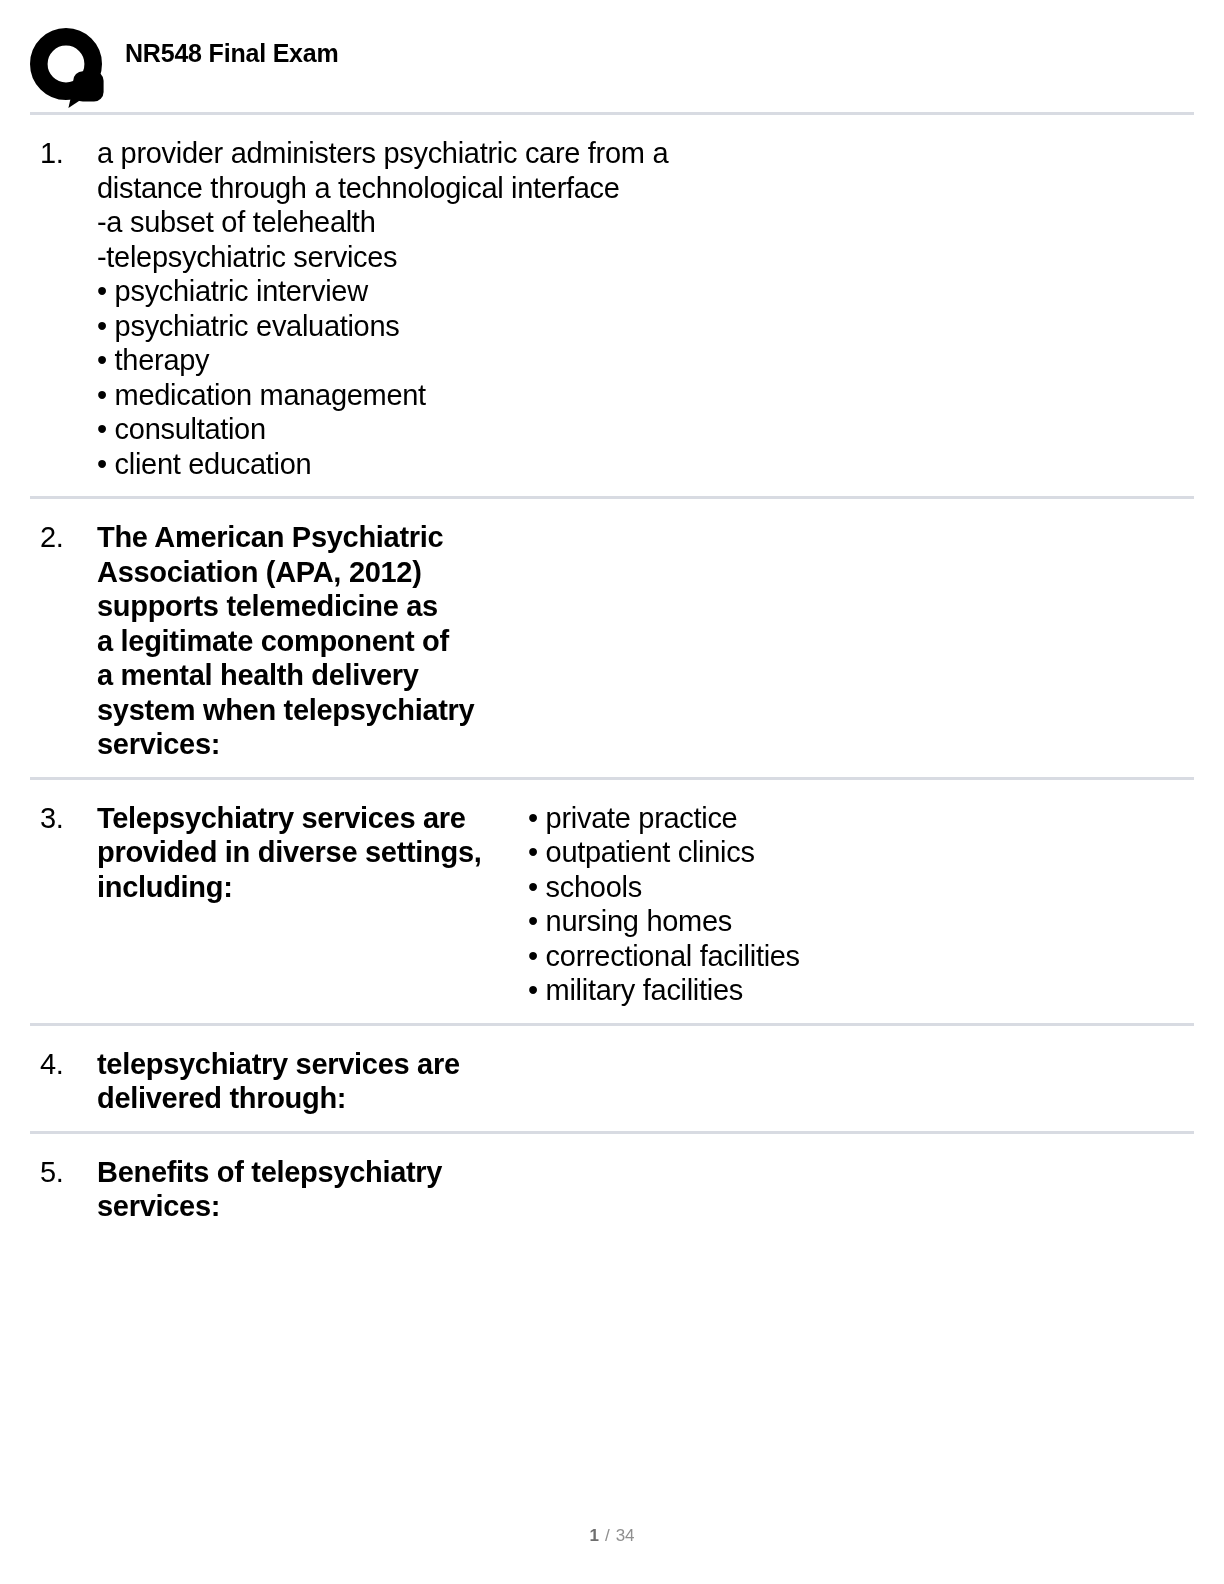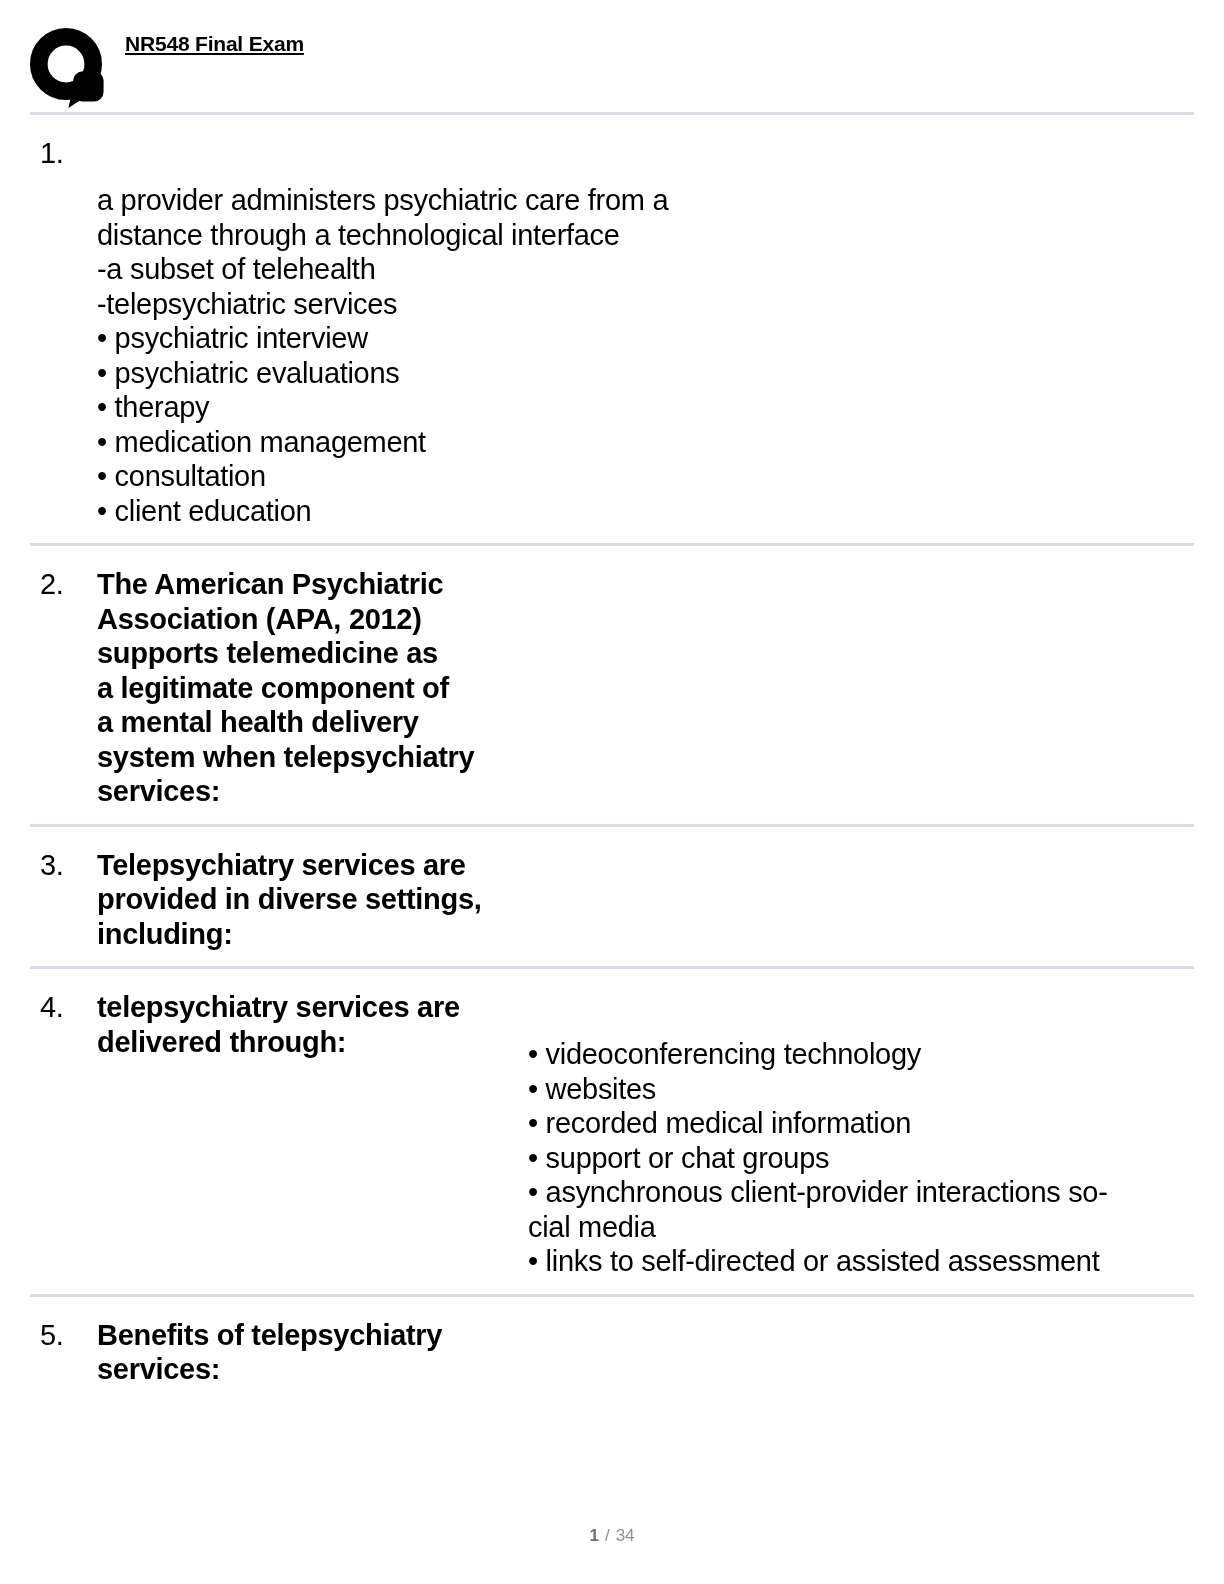--- a/index.html
+++ b/index.html
@@ -28,26 +28,25 @@
   }
   .logo {
     display: block;
     width: 80px;
     height: 80px;
     color: var(--color-logo, #000);
     flex: 0 0 auto;
   }
   .logo svg { display: block; }
   .title {
-    margin: 4px 0 0 0;
-    font-size: 21px;
+    margin: 12px 0 0 0;
+    font-size: 25px;
     font-weight: bold;
     letter-spacing: -0.2px;
     line-height: 1.1;
-    text-decoration: underline;
   }
   
   .row {
     display: flex;
     align-items: flex-start;
     padding: 21px 0 15px 0;
     font-size: 29px;
     line-height: 34.5px;
     letter-spacing: -0.3px;
   }
@@ -64,21 +63,20 @@
   .term {
     width: 431px;
     flex: 0 0 auto;
     font-weight: bold;
     white-space: pre;
   }
   .def {
     flex: 1 1 auto;
     min-width: 0;
     white-space: pre;
-    margin-top: 47px;
   }
   
   .footer {
     position: absolute;
     left: 0;
     right: 0;
     bottom: 38px;
     display: flex;
     justify-content: center;
     gap: 6px;
@@ -131,33 +129,32 @@
 a mental health delivery
 system when telepsychiatry
 services:</div>
     </section>
 
     <section class="row">
       <div class="num">3.</div>
       <div class="term">Telepsychiatry services are
 provided in diverse settings,
 including:</div>
+      <div class="def">• private practice
+• outpatient clinics
+• schools
+• nursing homes
+• correctional facilities
+• military facilities</div>
     </section>
 
     <section class="row">
       <div class="num">4.</div>
       <div class="term">telepsychiatry services are
 delivered through:</div>
-      <div class="def">• videoconferencing technology
-• websites
-• recorded medical information
-• support or chat groups
-• asynchronous client-provider interactions so-
-cial media
-• links to self-directed or assisted assessment</div>
     </section>
 
     <section class="row">
       <div class="num">5.</div>
       <div class="term">Benefits of telepsychiatry
 services:</div>
     </section>
 
   </main>
 </div>

